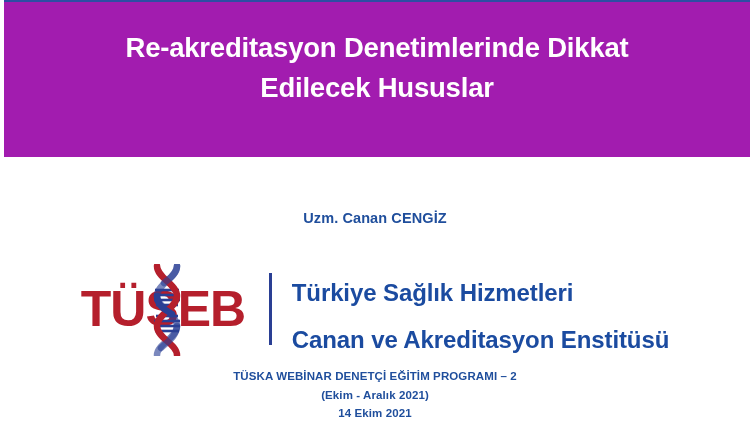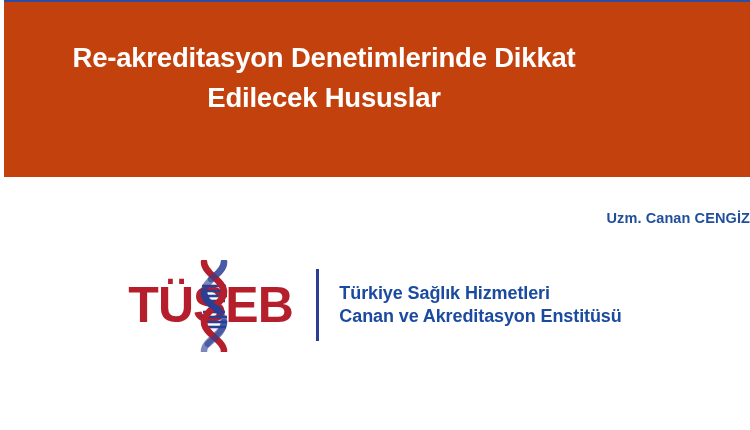--- a/index.html
+++ b/index.html
@@ -21,25 +21,25 @@
     background: #ffffff;
     box-sizing: border-box;
   }
 
   
   #title-banner {
     position: absolute;
     left: 4px;
     top: 0px;
     width: 746px;
-    height: 177px;
-    background: #c2410c;
+    height: 157px;
+    background: #a21caf;
     display: flex;
     align-items: center;
-    justify-content: flex-start;
+    justify-content: center;
   }
   #title-banner::before {
     content: "";
     position: absolute;
     left: 0; top: 0; right: 0;
     height: 2px;
     background: #2d4da3;
   }
   #slide-title {
     color: #ffffff;
@@ -62,21 +62,21 @@
     width: 750px;
     height: 253px;
     background: #ffffff;
   }
 
   #presenter-block {
     position: absolute;
     left: 0;
     top: 30px;
     width: 750px;
-    text-align: right;
+    text-align: center;
   }
   .presenter-line {
     color: #1f4e9c;
     font-family: "Liberation Sans", sans-serif;
     font-weight: bold;
     font-size: 14.5px;
     line-height: 1.6;
     letter-spacing: 0.1px;
   }
 
@@ -124,24 +124,25 @@
     margin: 0 20px 0 16px;
     flex: 0 0 auto;
   }
   #logo-text {
     flex: 0 0 auto;
   }
   .logo-text-line {
     color: #1b4ba0;
     font-family: "Liberation Sans", sans-serif;
     font-weight: bold;
-    font-size: 18px;
+    font-size: 24px;
     line-height: 1.28;
     letter-spacing: -0.1px;
     white-space: nowrap;
+    margin-top: 16px;
   }
 
   
   #footer-block {
     position: absolute;
     left: 0;
     top: 190px;
     width: 750px;
     text-align: center;
   }
@@ -199,15 +200,20 @@
       </div>
 
       <div id="logo-divider"></div>
 
       <div id="logo-text">
         <div class="logo-text-line">Türkiye Sağlık Hizmetleri</div>
         <div class="logo-text-line">Canan ve Akreditasyon Enstitüsü</div>
       </div>
     </div>
 
+    <div id="footer-block">
+      <div class="footer-line">TÜSKA WEBİNAR DENETÇİ EĞİTİM PROGRAMI – 2</div>
+      <div class="footer-line">(Ekim - Aralık 2021)</div>
+      <div class="footer-line">14 Ekim 2021</div>
+    </div>
 
   </div>
 </div>
 
 </body></html>

